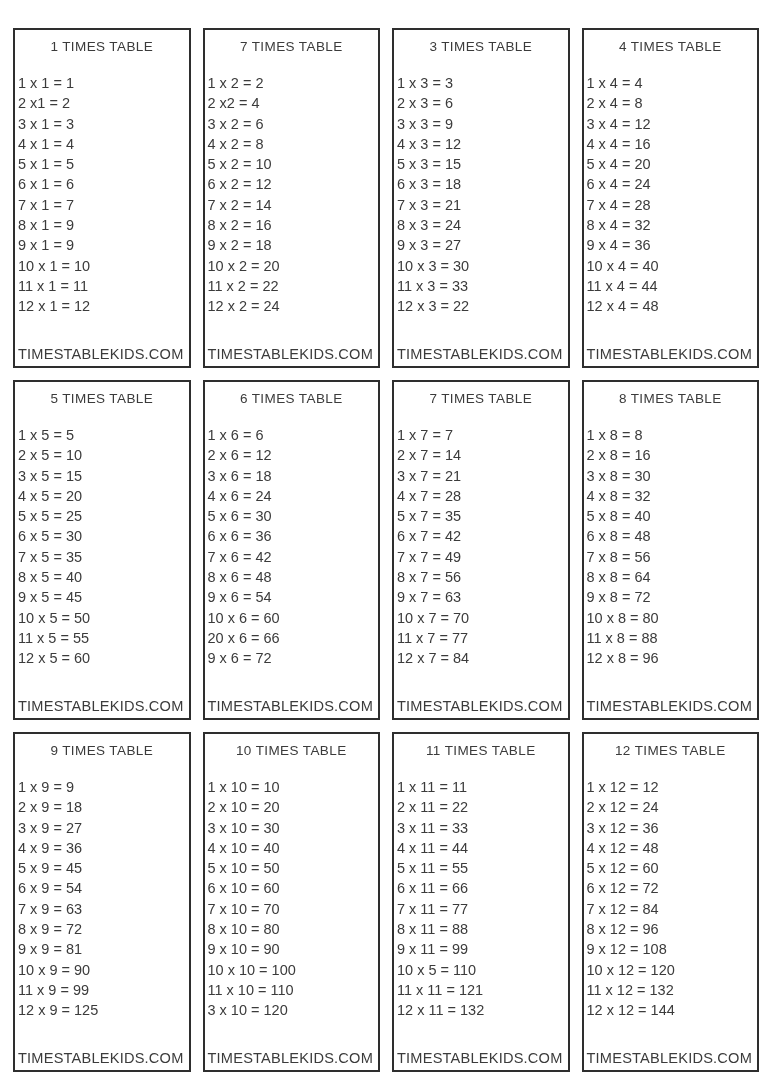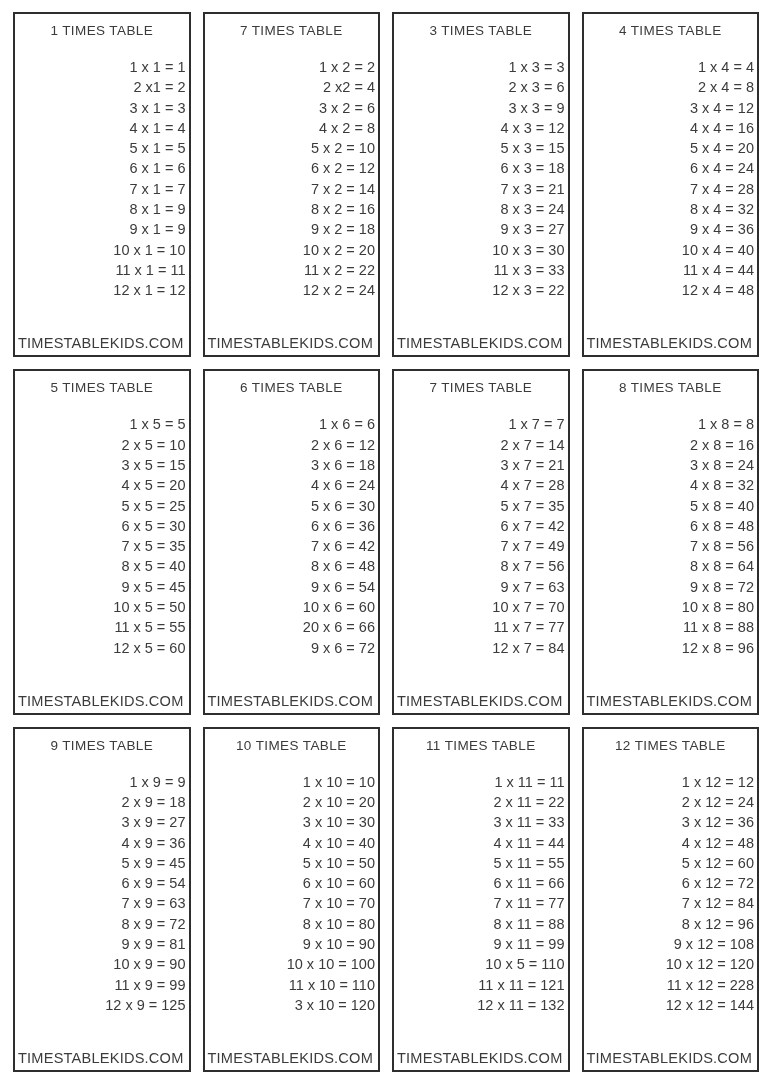--- a/index.html
+++ b/index.html
@@ -7,21 +7,21 @@
     width: 768px;
     height: 1086px;
     background: #ffffff;
     font-family: "Liberation Sans", sans-serif;
     color: #3b3b3b;
     overflow: hidden;
   }
   .sheet {
     width: 768px;
     height: 1086px;
-    padding: 12px 9px 14px 13px;
+    padding: 28px 9px 14px 13px;
     display: grid;
     grid-template-columns: repeat(4, 1fr);
     grid-template-rows: repeat(3, 1fr);
     column-gap: 11px;
     row-gap: 24px;
     gap: 12px;
   }
   .card {
     border: 2px solid #2e2e2e;
     background: #ffffff;
@@ -35,21 +35,21 @@
     font-weight: normal;
     text-align: center;
     letter-spacing: 0.4px;
     color: #3b3b3b;
     flex: 0 0 auto;
   }
   .rows {
     margin-top: 19px;
     display: flex;
     flex-direction: column;
-    align-items: flex-end;
+    align-items: flex-start;
     flex: 0 0 auto;
   }
   .eq {
     font-size: 14.5px;
     line-height: 20.3px;
     white-space: pre;
     color: #3b3b3b;
   }
   .card-footer {
     margin-top: auto;
@@ -195,21 +195,21 @@
         <div class="eq">12 x 7 = 84</div>
       </div>
     <div class="card-footer">TIMESTABLEKIDS.COM</div>
   </section>
 
   <section class="card">
     <h2 class="card-title">8 TIMES TABLE</h2>
     <div class="rows">
         <div class="eq">1 x 8 = 8</div>
         <div class="eq">2 x 8 = 16</div>
-        <div class="eq">3 x 8 = 24</div>
+        <div class="eq">3 x 8 = 30</div>
         <div class="eq">4 x 8 = 32</div>
         <div class="eq">5 x 8 = 40</div>
         <div class="eq">6 x 8 = 48</div>
         <div class="eq">7 x 8 = 56</div>
         <div class="eq">8 x 8 = 64</div>
         <div class="eq">9 x 8 = 72</div>
         <div class="eq">10 x 8 = 80</div>
         <div class="eq">11 x 8 = 88</div>
         <div class="eq">12 x 8 = 96</div>
       </div>
@@ -279,18 +279,18 @@
         <div class="eq">1 x 12 = 12</div>
         <div class="eq">2 x 12 = 24</div>
         <div class="eq">3 x 12 = 36</div>
         <div class="eq">4 x 12 = 48</div>
         <div class="eq">5 x 12 = 60</div>
         <div class="eq">6 x 12 = 72</div>
         <div class="eq">7 x 12 = 84</div>
         <div class="eq">8 x 12 = 96</div>
         <div class="eq">9 x 12 = 108</div>
         <div class="eq">10 x 12 = 120</div>
-        <div class="eq">11 x 12 = 228</div>
+        <div class="eq">11 x 12 = 132</div>
         <div class="eq">12 x 12 = 144</div>
       </div>
     <div class="card-footer">TIMESTABLEKIDS.COM</div>
   </section>
 </div>
 
 </body></html>

